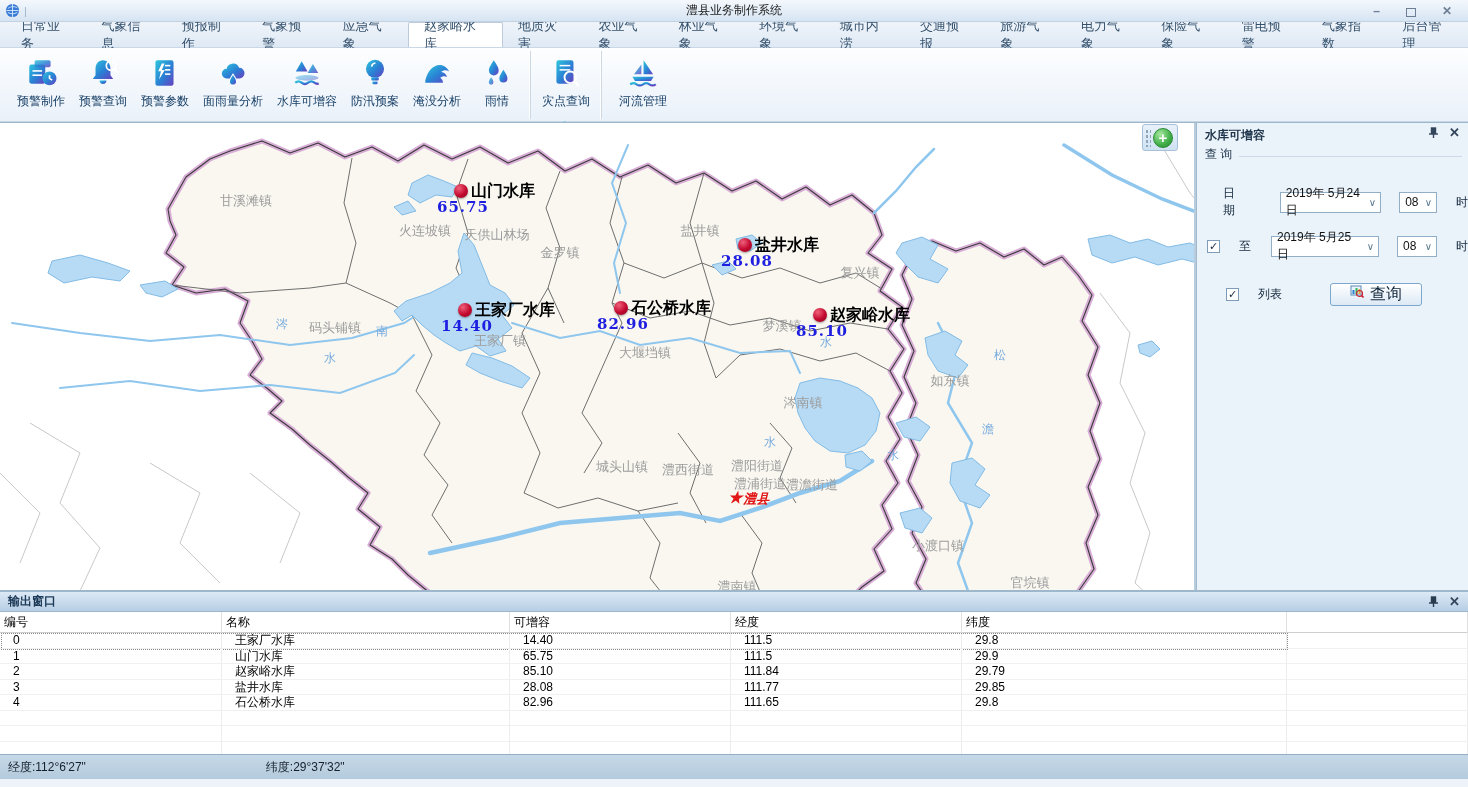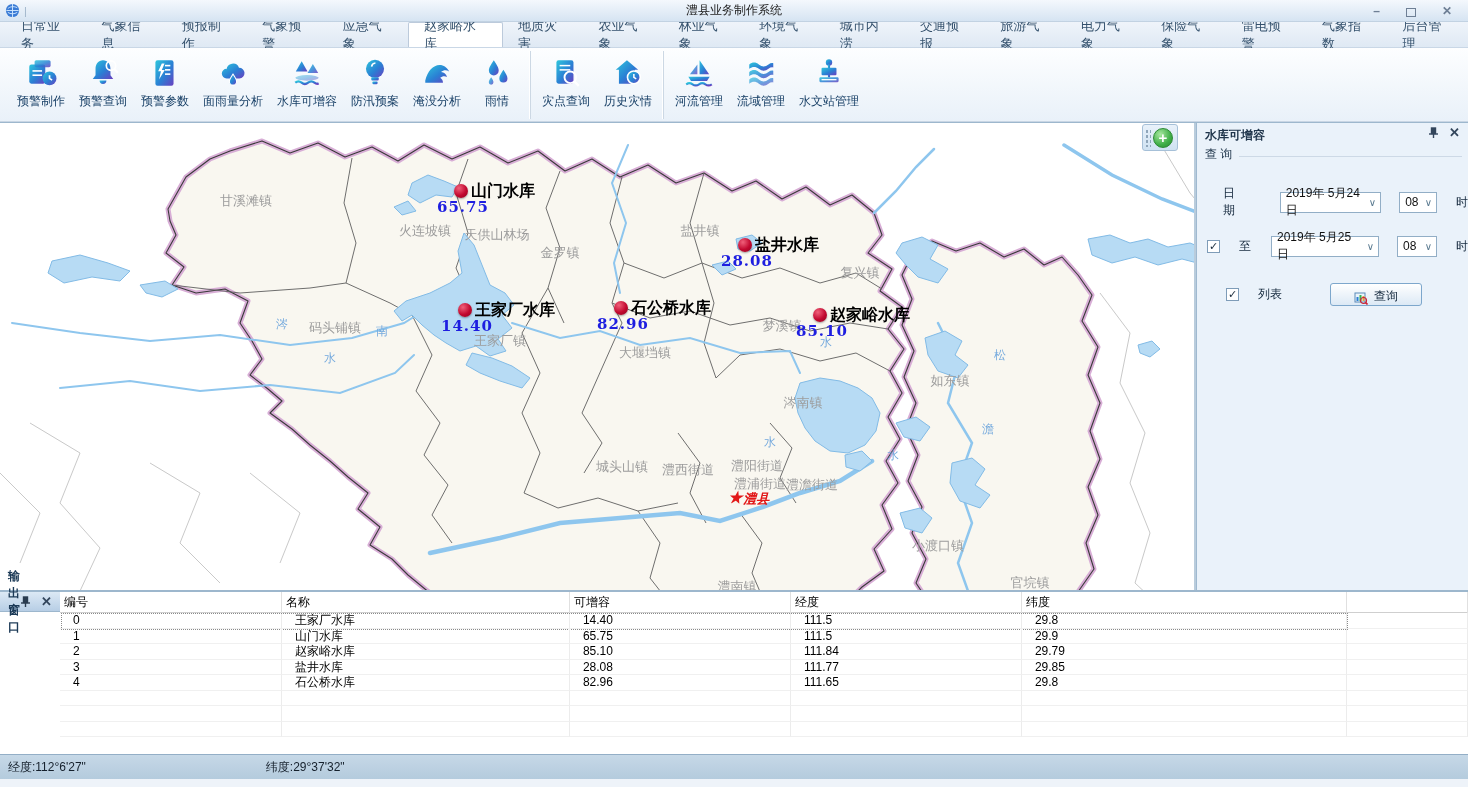--- a/index.html
+++ b/index.html
@@ -24,21 +24,21 @@
     border-bottom:1px solid #c9d7e6; display:flex; align-items:stretch; padding-left:6px; }
   .menu-tab { padding:0 15px; display:flex; align-items:center; font-size:13px;
     color:#33506c; cursor:default; }
   .menu-tab.selected { background:#ffffff; border:1px solid #bccadb; border-bottom:none;
     border-radius:2px 2px 0 0; color:#1f3document a5c; }
 
   
   .toolbar { height:74px; flex:0 0 74px; background:linear-gradient(#fdfeff,#e9f1f9);
     border-bottom:1px solid #c9d6e4; display:flex; align-items:stretch; padding:3px 2px 2px 6px; }
   .tb-group { display:flex; align-items:stretch; padding:0 4px; }
-  .tb-group + .tb-group { border-left:1px solid #ccd8e4; box-shadow:-1px 0 0 #ffffff; }
+  .tb-group + .tb-group { border-left:1px solid #ccd8e4; box-shadow:-1px 0 0 #ffffff;flex-direction:column; }
   .tb-btn { border:none; background:transparent; display:flex; flex-direction:column;
     align-items:center; justify-content:flex-start; padding:5px 7px 2px; cursor:default; min-width:58px; }
   .tb-btn svg { width:32px; height:32px; }
   .tb-btn .tb-label { margin-top:5px; font-size:12px; color:#173f66; white-space:nowrap; }
 
   
   .content { flex:0 0 468px; height:468px; display:flex; border-top:1px solid #9db7cd; background:#fff; }
   .map-area { position:relative; width:1230px; height:468px; background:#ffffff; overflow:hidden;
     border-right:2px solid #b9ccdc; }
   .map-area svg.basemap { position:absolute; left:0; top:0; }
@@ -86,25 +86,25 @@
   .dd { background:#fff; border:1px solid #92aec6; height:21px; display:flex; align-items:center;
     font-size:12px; color:#111; padding-left:5px; cursor:default; }
   .dd .chev { margin-left:auto; color:#5a7astro90; color:#5a7a90; font-size:10px; padding:0 4px; }
   .dd-date { width:108px; }
   .dd-hour { width:40px; margin-left:4px; }
   .suffix { margin-left:5px; font-size:12px; color:#14283c; }
   .cb { width:13px; height:13px; background:#fff; border:1px solid #7e9cb8; display:inline-flex;
     align-items:center; justify-content:center; font-size:11px; color:#1a2a3a; margin-right:5px; cursor:pointer; }
   .query-btn { margin-left:28px; width:92px; height:23px; border:1px solid #7da7cc; border-radius:3px;
     background:linear-gradient(#ffffff,#dcE9f5); background:linear-gradient(#ffffff,#dce9f5);
-    display:flex; align-items:flex-end; justify-content:center; gap:6px; font-size:12px; color:#10253a; cursor:pointer; }
+    display:flex; align-items:flex-start; justify-content:center; gap:6px; font-size:16px; color:#10253a; cursor:pointer; }
 
   
   .output { flex:0 0 164px; height:164px; border-top:2px solid #9db7cd; background:#fff;
-    display:flex; flex-direction:row; position:relative; }
+    display:flex; flex-direction:column; position:relative; }
   .out-titlebar { height:20px; flex:0 0 20px; background:linear-gradient(#dce9f5,#b7cee5);
     border-bottom:1px solid #9db7cd; display:flex; align-items:center; padding:0 8px; }
   .out-title { font-weight:bold; font-size:12px; color:#1c3a57; }
   .out-icons { margin-left:auto; display:flex; gap:10px; align-items:center; }
   .grid-wrap { position:relative; flex:1; overflow:hidden; background:#fff; }
   .grid-head, .grid-row { display:grid;
     grid-template-columns:222px 288px 221px 231px 325px 1fr; }
   .grid-head { height:21px; line-height:21px; border-bottom:1px solid #cfcfcf; }
   .grid-head .hc { padding-left:4px; font-size:12px; color:#000; border-right:1px solid #e0e0e0; }
   .grid-row { height:15.5px; line-height:15.5px; position:relative; }

